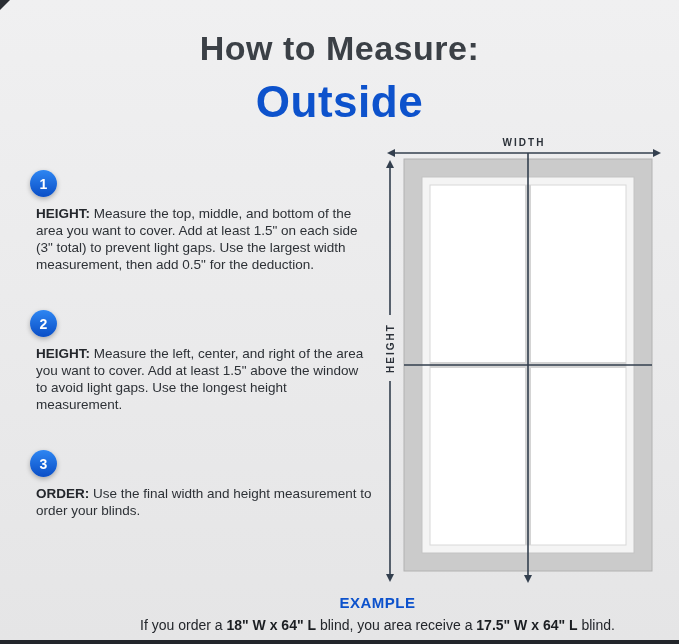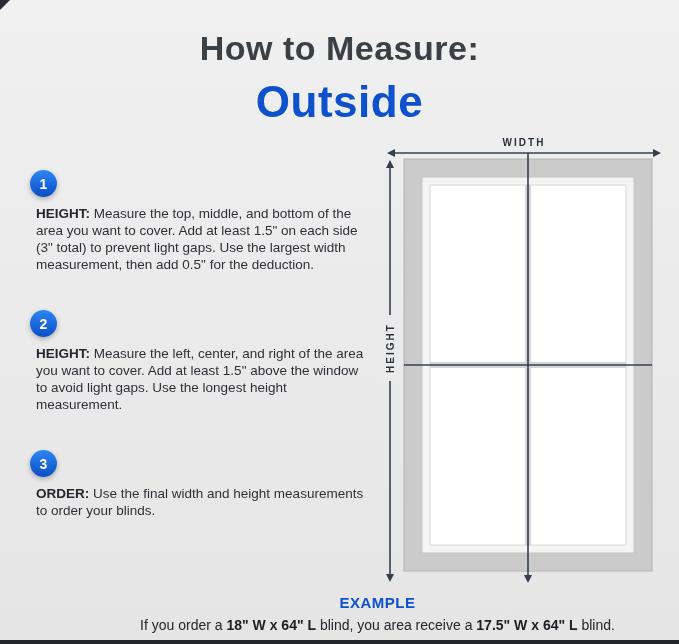--- a/index.html
+++ b/index.html
@@ -79,21 +79,21 @@
     </div>
   </div>
 
   <div class="badge badge-1">1</div>
   <p class="step-text step-text-1"><b>HEIGHT:</b><span> Measure the top, middle, and bottom of the area you want to cover. Add at least 1.5" on each side (3" total) to prevent light gaps. Use the largest width measurement, then add 0.5" for the deduction.</span></p>
 
   <div class="badge badge-2">2</div>
   <p class="step-text step-text-2"><b>HEIGHT:</b><span> Measure the left, center, and right of the area you want to cover. Add at least 1.5" above the window to avoid light gaps. Use the longest height measurement.</span></p>
 
   <div class="badge badge-3">3</div>
-  <p class="step-text step-text-3"><b>ORDER:</b><span> Use the final width and height measurements to order your blinds.</span></p>
+  <p class="step-text step-text-3"><b>ORDER:</b><span> Use the final width and height measurement to order your blinds.</span></p>
 
   <div class="diagram">
     <svg width="292" height="465" viewBox="0 0 292 465">
       <defs>
         <marker id="ah" markerWidth="9" markerHeight="9" refX="6" refY="4" orient="auto-start-reverse" markerUnits="userSpaceOnUse">
           <path d="M0,0 L8,4 L0,8 z" fill="#333f4e"></path>
         </marker>
       </defs>
 
       <rect x="26" y="26" width="248" height="412" fill="#cbcbcb" stroke="#b2b2b2" stroke-width="1"></rect>

